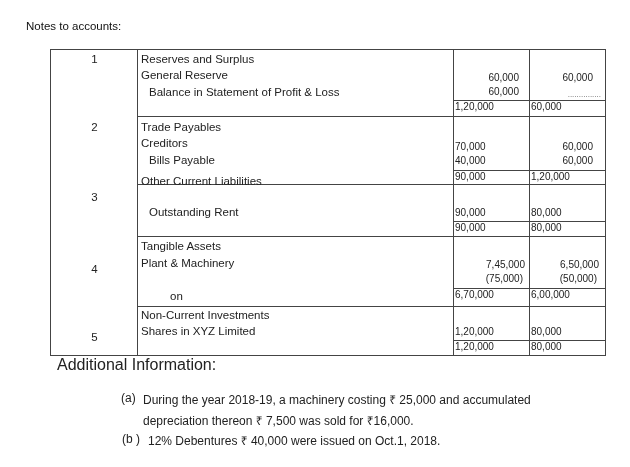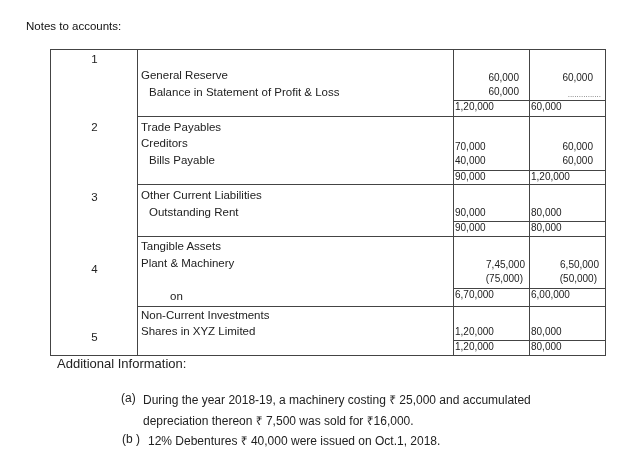--- a/index.html
+++ b/index.html
@@ -7,21 +7,21 @@
          font-family:"Liberation Sans", sans-serif; color:#222; font-size:11.5px; }
   .heading { position:absolute; left:26px; top:20px; font-weight:normal; font-size:11.5px; color:#111; }
   .tbl { position:absolute; left:50px; top:49px; width:556px; height:307px;
          border:1px solid #444; box-sizing:border-box; }
   .vline { position:absolute; top:0; bottom:0; width:1px; background:#444; }
   .hline { position:absolute; height:1px; background:#444; }
   .num { position:absolute; left:0; width:87px; text-align:center; font-size:11.5px; }
   .txt { position:absolute; font-size:11.5px; white-space:nowrap; }
   .amt { position:absolute; font-size:10px; white-space:nowrap; }
   .dots { position:absolute; font-size:8px; letter-spacing:0px; color:#555; }
-  .addl { position:absolute; left:57px; top:356px; font-size:13px; }
+  .addl { position:absolute; left:57px; top:356px; font-size:16px; }
   .note { position:absolute; font-size:12px; white-space:nowrap; }
 </style>
 </head>
 <body>
 
 <div class="heading">Notes to accounts:</div>
 
 <div class="tbl">
 
   <div class="vline" style="left:86px"></div>
@@ -33,20 +33,21 @@
   <div class="hline" style="left:86px; right:0; top:186px"></div>
   <div class="hline" style="left:86px; right:0; top:256px"></div>
 
   <div class="hline" style="left:402px; right:0; top:50px"></div>
   <div class="hline" style="left:402px; right:0; top:120px"></div>
   <div class="hline" style="left:402px; right:0; top:171px"></div>
   <div class="hline" style="left:402px; right:0; top:238px"></div>
   <div class="hline" style="left:402px; right:0; top:290px"></div>
 
   <div class="num" style="top:3px">1</div>
+  <div class="txt" style="left:90px; top:3px">Reserves and Surplus</div>
   <div class="txt" style="left:90px; top:19px">General Reserve</div>
   <div class="txt" style="left:98px; top:36px">Balance in Statement of Profit &amp; Loss</div>
   <div class="amt" style="right:86px; top:22px">60,000</div>
   <div class="amt" style="right:86px; top:36px">60,000</div>
   <div class="amt" style="right:12px; top:22px">60,000</div>
   <div class="dots" style="right:4px; top:40px">...............</div>
   <div class="amt" style="left:404px; top:51px">1,20,000</div>
   <div class="amt" style="left:480px; top:51px">60,000</div>
 
   <div class="num" style="top:71px">2</div>
@@ -54,21 +55,21 @@
   <div class="txt" style="left:90px; top:87px">Creditors</div>
   <div class="txt" style="left:98px; top:104px">Bills Payable</div>
   <div class="amt" style="left:404px; top:91px">70,000</div>
   <div class="amt" style="left:404px; top:105px">40,000</div>
   <div class="amt" style="right:12px; top:91px">60,000</div>
   <div class="amt" style="right:12px; top:105px">60,000</div>
   <div class="amt" style="left:404px; top:121px">90,000</div>
   <div class="amt" style="left:480px; top:121px">1,20,000</div>
 
   <div class="num" style="top:141px">3</div>
-  <div class="txt" style="left:90px; top:139px">Other Current Liabilities</div>
+  <div class="txt" style="left:90px; top:125px">Other Current Liabilities</div>
   <div class="txt" style="left:98px; top:156px">Outstanding Rent</div>
   <div class="amt" style="left:404px; top:157px">90,000</div>
   <div class="amt" style="left:480px; top:157px">80,000</div>
   <div class="amt" style="left:404px; top:172px">90,000</div>
   <div class="amt" style="left:480px; top:172px">80,000</div>
 
   <div class="num" style="top:213px">4</div>
   <div class="txt" style="left:90px; top:190px">Tangible Assets</div>
   <div class="txt" style="left:90px; top:207px">Plant &amp; Machinery</div>
   <div class="txt" style="left:119px; top:240px">on</div>

